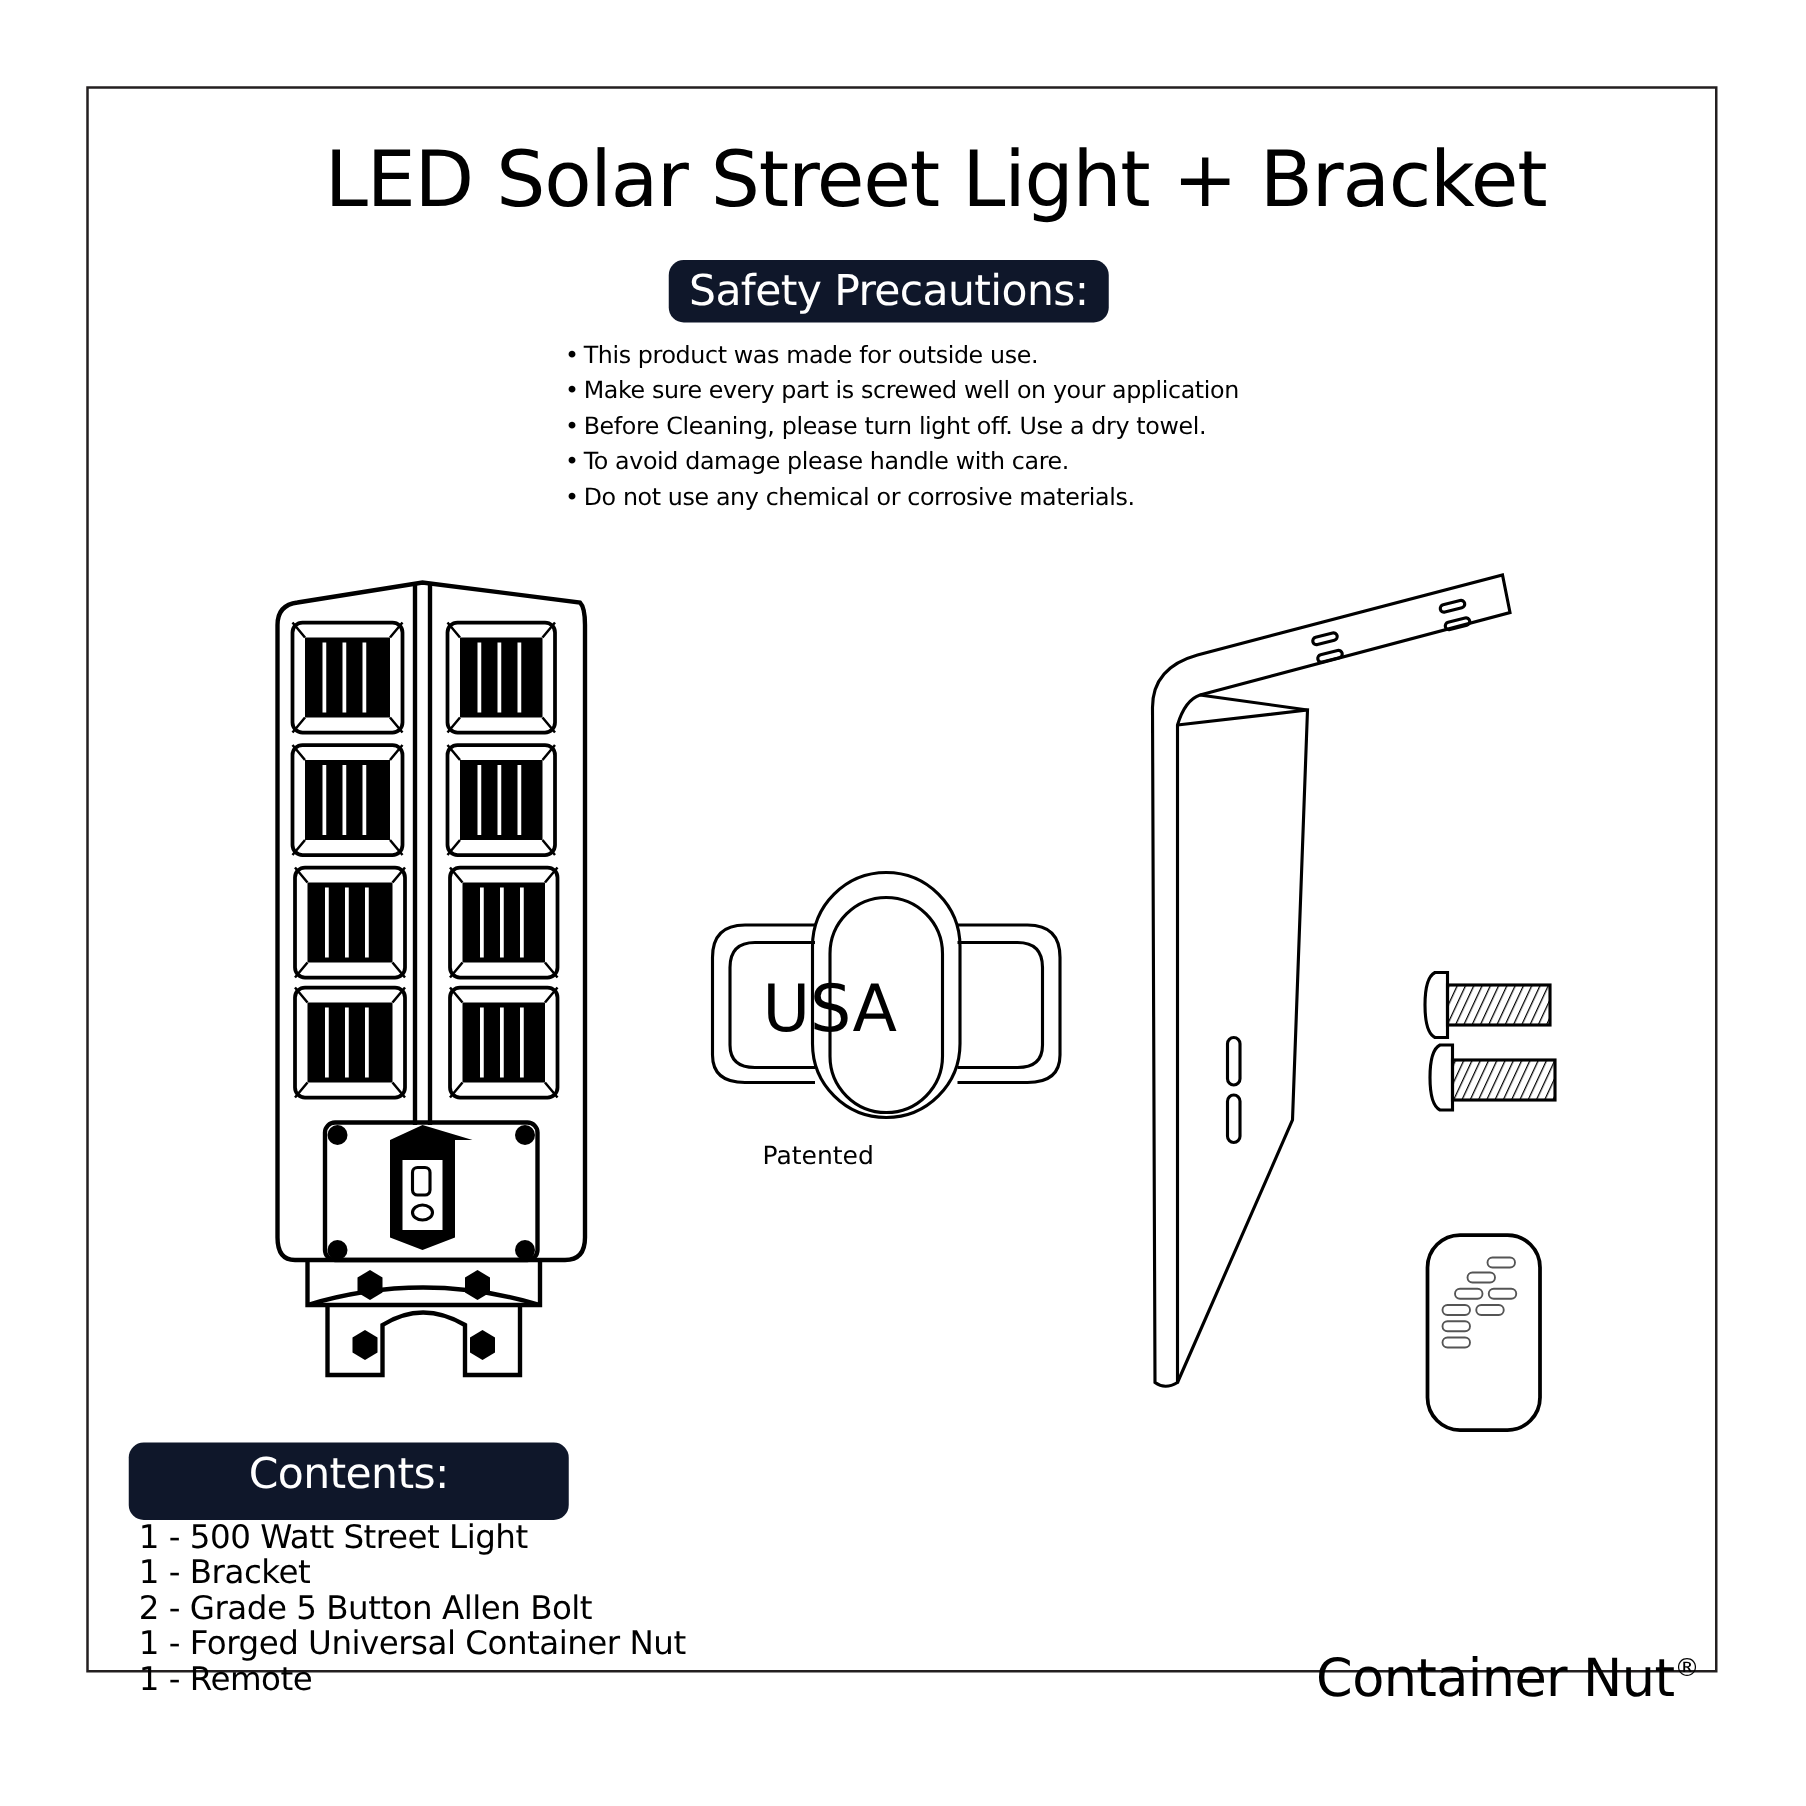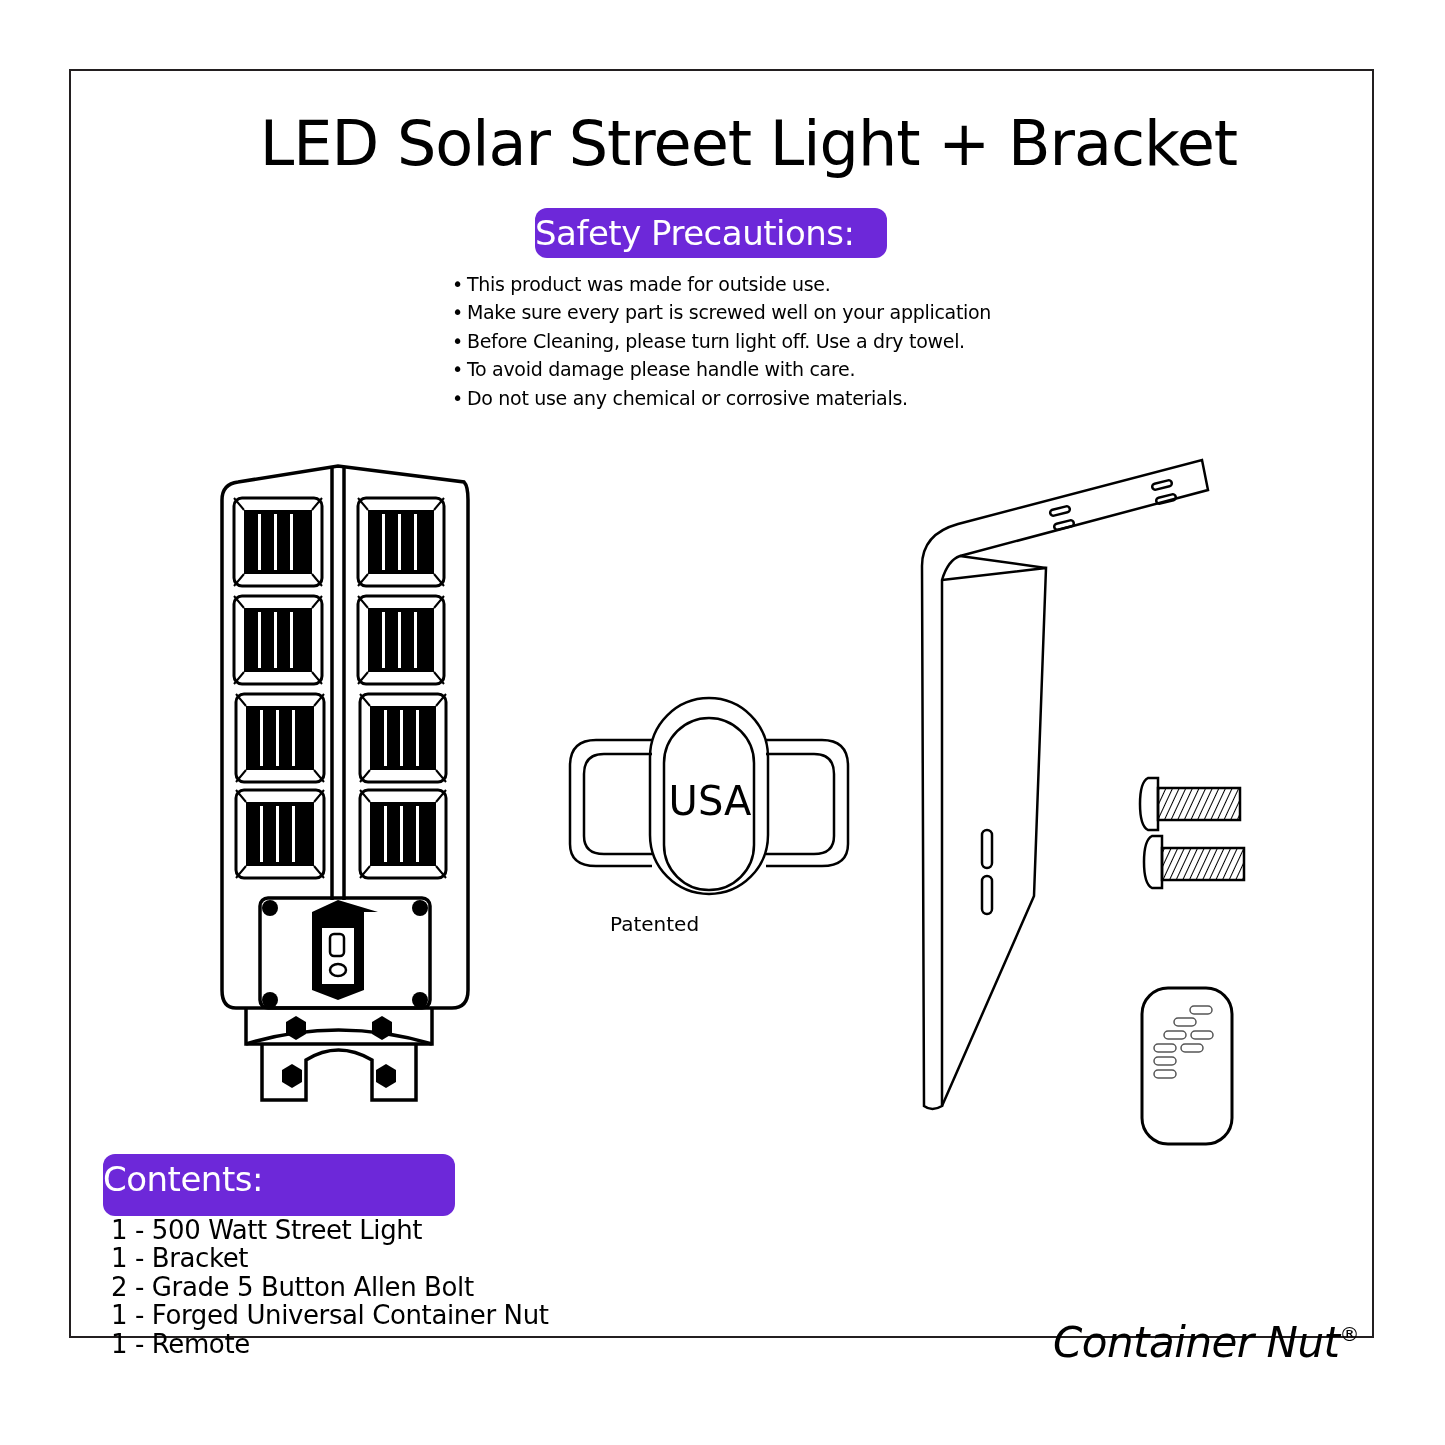--- a/index.html
+++ b/index.html
@@ -2,34 +2,34 @@
 <html><head>
   <meta charset="utf-8">
   <style>
     html, body { margin: 0; padding: 0; background: #ffffff; }
     body { width: 1445px; height: 1445px; position: relative; overflow: hidden;
            font-family: "DejaVu Sans", "Liberation Sans", sans-serif; color: #000; }
     .frame { position: absolute; left: 69px; top: 69px; width: 1305px; height: 1269px;
              border: 2px solid #231f20; box-sizing: border-box; }
     .title { position: absolute; left: 0; width: 1445px; top: 104px; text-align: center;
              font-size: 62px; letter-spacing: -1px; font-weight: normal; margin: 0; line-height: 80px; padding-left: 26px; }
-    .pill { position: absolute; background: #6d28d9; color: #fff; border-radius: 12px;
-            box-sizing: border-box; }
+    .pill { position: absolute; background: #0f172a; color: #fff; border-radius: 12px;
+            text-align: center; box-sizing: border-box; }
     .safety-pill { left: 535px; top: 208px; width: 352px; height: 50px; font-size: 34px; line-height: 50px; letter-spacing: -0.5px; }
     .contents-pill { left: 103px; top: 1154px; width: 352px; height: 62px; font-size: 34px; line-height: 50px; letter-spacing: -0.5px; }
     .safety-list { position: absolute; left: 452px; top: 270px; margin: 0; padding: 0; list-style: none;
                    font-size: 19px; line-height: 28.4px; letter-spacing: -0.3px; }
     .safety-list li::before { content: "\2022"; margin-right: 4px; }
     .contents-list { position: absolute; left: 111px; top: 1216px; margin: 0; padding: 0; list-style: none;
                      font-size: 26px; line-height: 28.4px; letter-spacing: -0.4px; }
-    .brand { position: absolute; right: 86px; top: 1306px; font-size: 42px; line-height: 56px; letter-spacing: -0.5px; font-style: italic; }
+    .brand { position: absolute; right: 86px; top: 1306px; font-size: 42px; line-height: 56px; letter-spacing: -0.5px; }
     .brand sup { font-size: 20px; vertical-align: 16px; }
     .illus { position: absolute; }
     .patented { position: absolute; left: 610px; top: 912px; width: 200px; font-size: 20px; }
-    .usa-text { position: absolute; left: 610px; top: 778px; width: 200px; text-align: center; font-size: 40px; }
+    .usa-text { position: absolute; left: 610px; top: 778px; width: 200px; text-align: left; font-size: 52px; }
   </style>
 </head>
 <body>
 
 <div class="frame"></div>
 
 <h1 class="title">LED Solar Street Light + Bracket</h1>
 
 <div class="pill safety-pill">Safety Precautions:</div>
 

